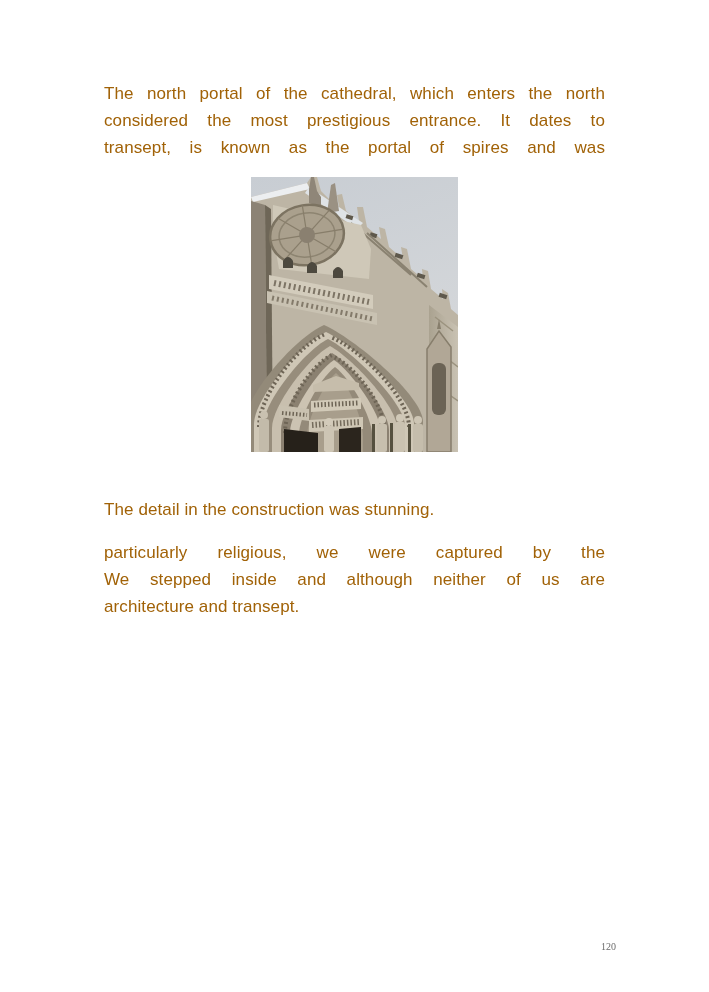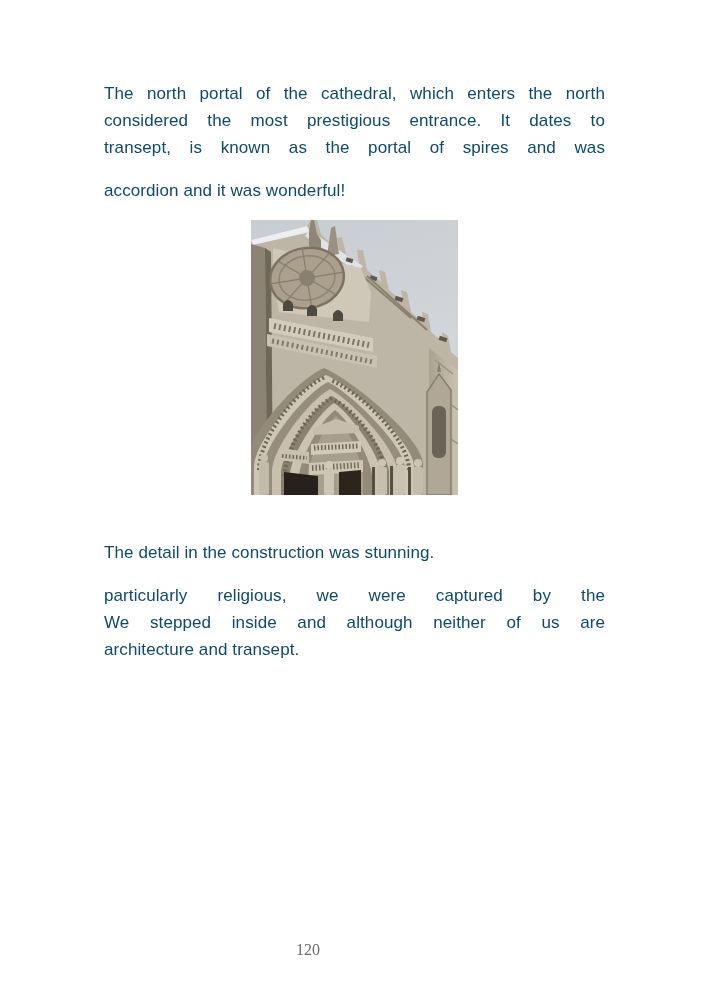--- a/index.html
+++ b/index.html
@@ -14,61 +14,60 @@
   .text-block {
     position: absolute;
     left: 104px;
     top: 80px;
     width: 501px;
   }
   .paragraph { margin: 0 0 16px 0; }
   .line {
     font-size: 17px;
     line-height: 27px;
-    color: #0c4a6e;
+    color: #a16207;
     text-align: justify;
     text-align-last: justify;
     letter-spacing: 0.1px;
     white-space: nowrap;
   }
   .line.last {
     text-align-last: left;
   }
   .figure-wrap {
     width: 207px;
     height: 275px;
     margin: 0 auto 44px auto;
   }
   .figure-wrap svg { display: block; }
   .footer {
     position: absolute;
     left: 0;
     top: 941px;
     width: 616px;
-    text-align: center;
+    text-align: right;
     font-family: "Liberation Serif", serif;
-    font-size: 16px;
+    font-size: 10px;
     color: #6b6b6b;
   }
 </style>
 </head>
 <body>
 
 <div class="page">
 
   <div class="text-block">
 
     <div class="paragraph">
       <div class="line">The north portal of the cathedral, which enters the north</div>
       <div class="line">considered the most prestigious entrance. It dates to</div>
       <div class="line">transept, is known as the portal of spires and was</div>
     </div>
 
     <div class="paragraph">
-      <div class="line last">accordion and it was wonderful!</div>
     </div>
 
     <div class="figure-wrap">
 
       <svg width="207" height="275" viewBox="0 0 207 275">
         <defs>
           <linearGradient id="sky" x1="0" y1="0" x2="0.25" y2="1">
             <stop offset="0" stop-color="#c8cdd3"></stop>
             <stop offset="1" stop-color="#d8dadc"></stop>
           </linearGradient>

